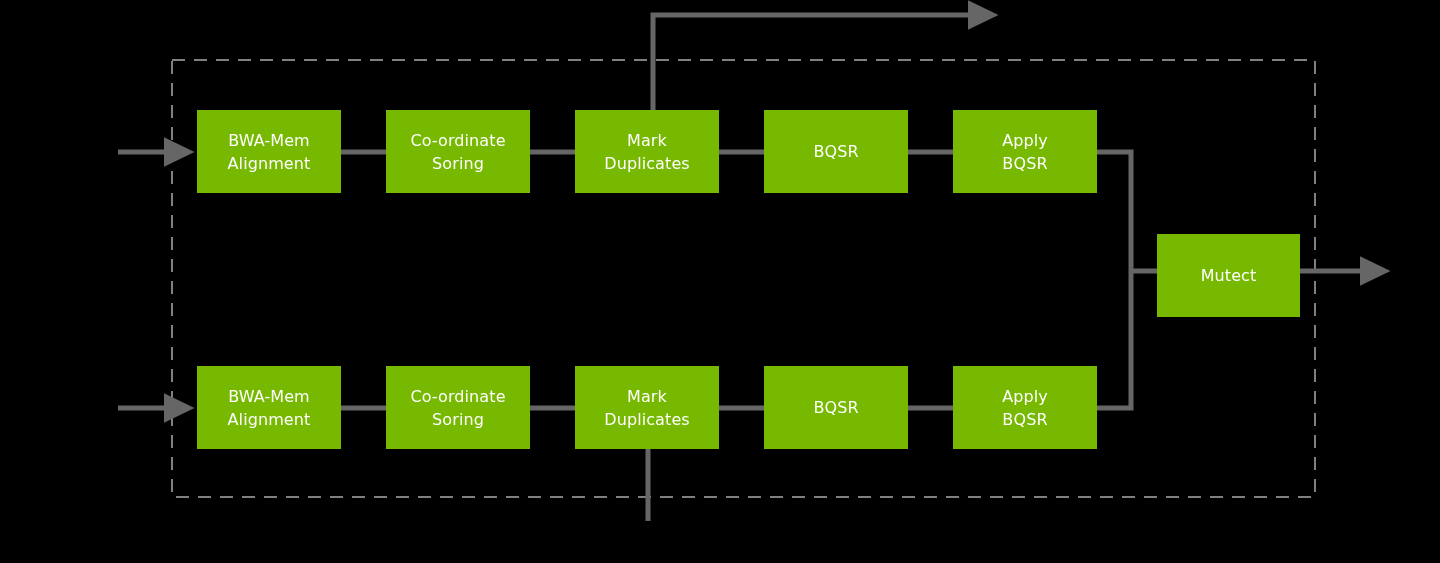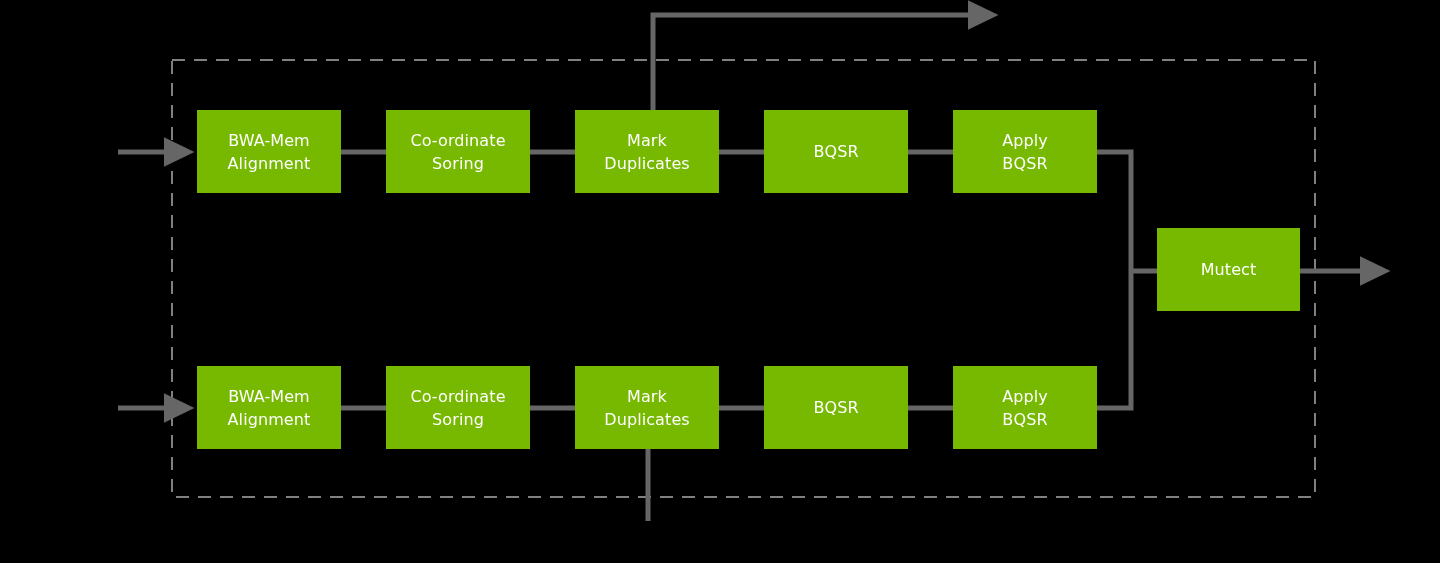--- a/index.html
+++ b/index.html
@@ -99,15 +99,15 @@
 Soring</div>
 
   <div class="node" style="left:575px; top:366px; width:144px; height:83px;">Mark
 Duplicates</div>
 
   <div class="node" style="left:764px; top:366px; width:144px; height:83px;">BQSR</div>
 
   <div class="node" style="left:953px; top:366px; width:144px; height:83px;">Apply
 BQSR</div>
 
-  <div class="node" style="left:1157px; top:228px; width:143px; height:83px;">Mutect</div>
+  <div class="node" style="left:1157px; top:234px; width:143px; height:83px;">Mutect</div>
 
 </div>
 
 </body></html>

